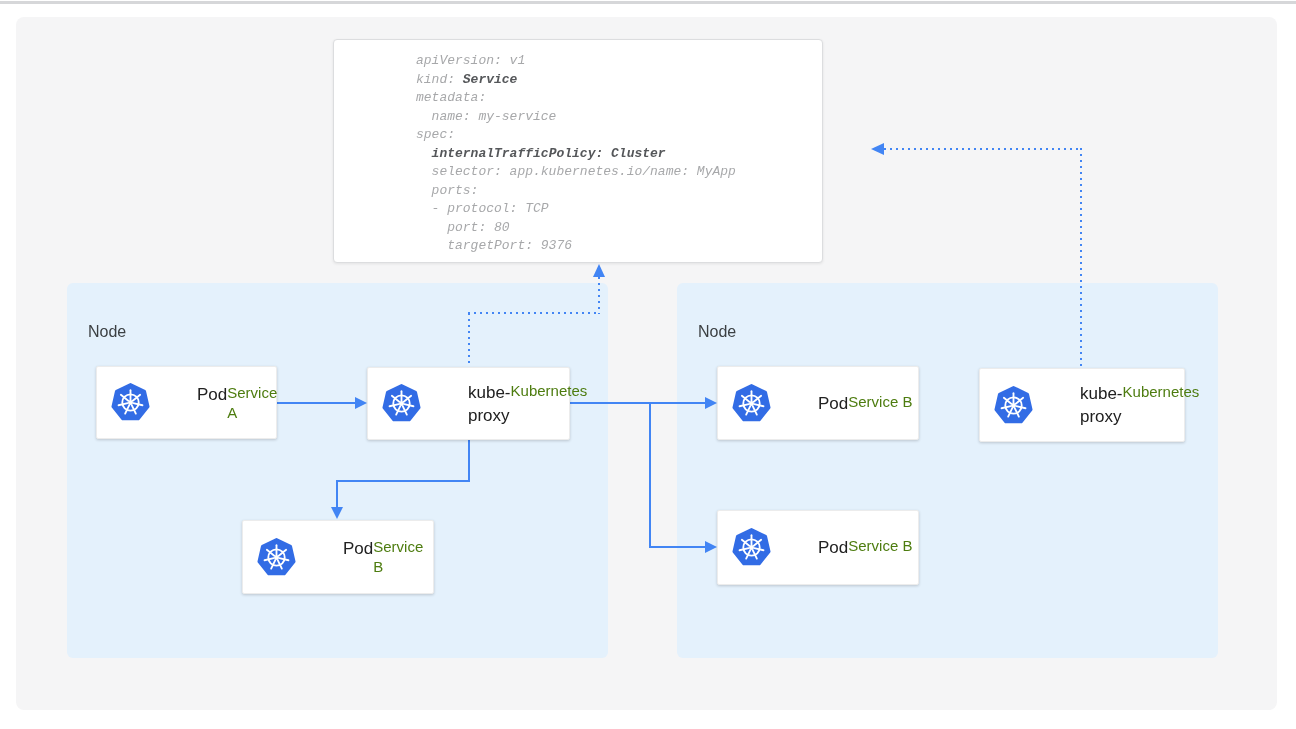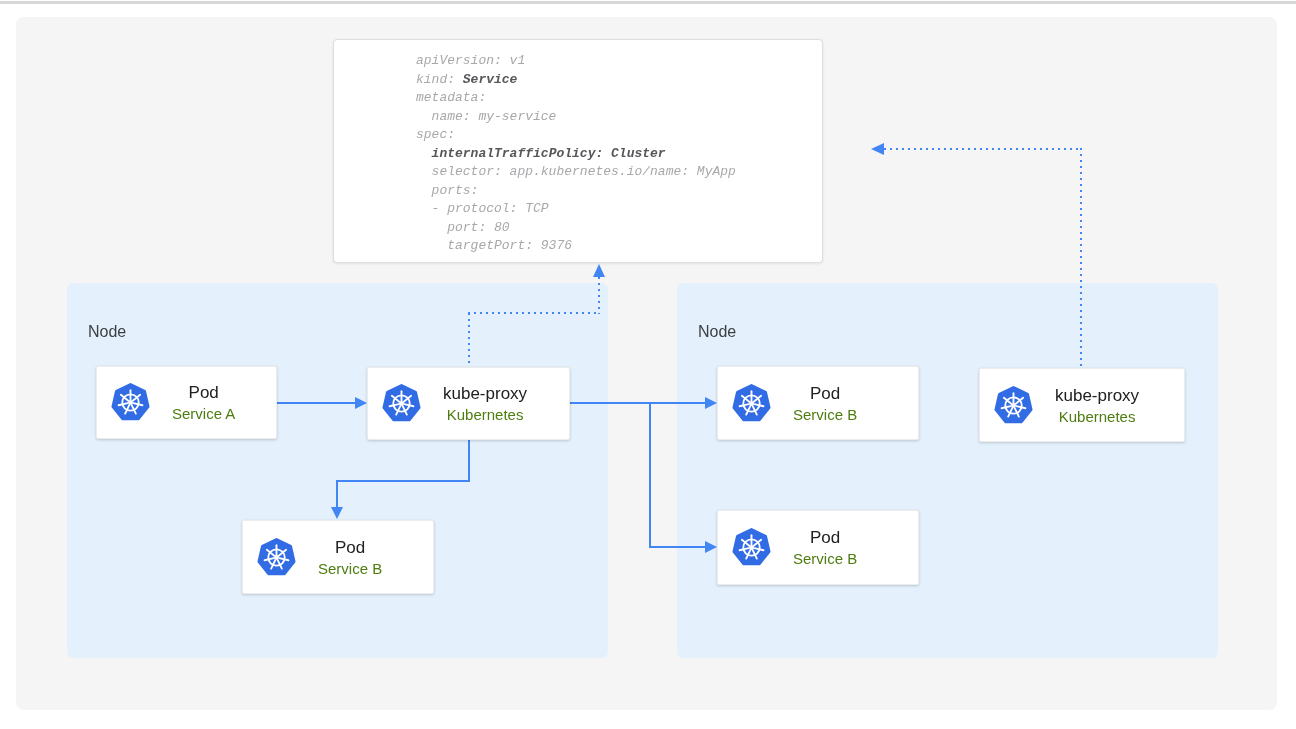--- a/index.html
+++ b/index.html
@@ -30,21 +30,21 @@
   .node-left{left:67px;top:283px;}
   .node-right{left:677px;top:283px;}
   .node-label{position:absolute;left:21px;top:12px;font-size:16px;color:#3c4043;margin-top:28px;}
   
   .card{
     background:#ffffff;border:1px solid #ececec;border-radius:2px;
     box-shadow:0 1px 3px rgba(0,0,0,.18);box-sizing:border-box;
     display:flex;align-items:center;
   }
   .k8s-icon{margin-left:13px;width:41px;height:41px;flex:0 0 41px;display:block;}
-  .card-text{display:flex;flex-direction:column;margin-left:21px;text-align:center;}
+  .card-text{display:flex;flex-direction:row;margin-left:46px;}
   .card-title{font-size:17px;line-height:23px;color:#212121;font-weight:500;}
   .card-subtitle{font-size:15px;line-height:20px;color:#4d7c0f;}
   
   .seg{background:#4285f4;}
   
   .dot-h{height:2px;background-image:repeating-linear-gradient(to right,#4285f4 0 2px,transparent 2px 6px);}
   .dot-v{width:2px;background-image:repeating-linear-gradient(to bottom,#4285f4 0 2px,transparent 2px 6px);}
   
   .ah{width:0;height:0;}
   .ah-right{border-top:6px solid transparent;border-bottom:6px solid transparent;border-left:12px solid #4285f4;}

